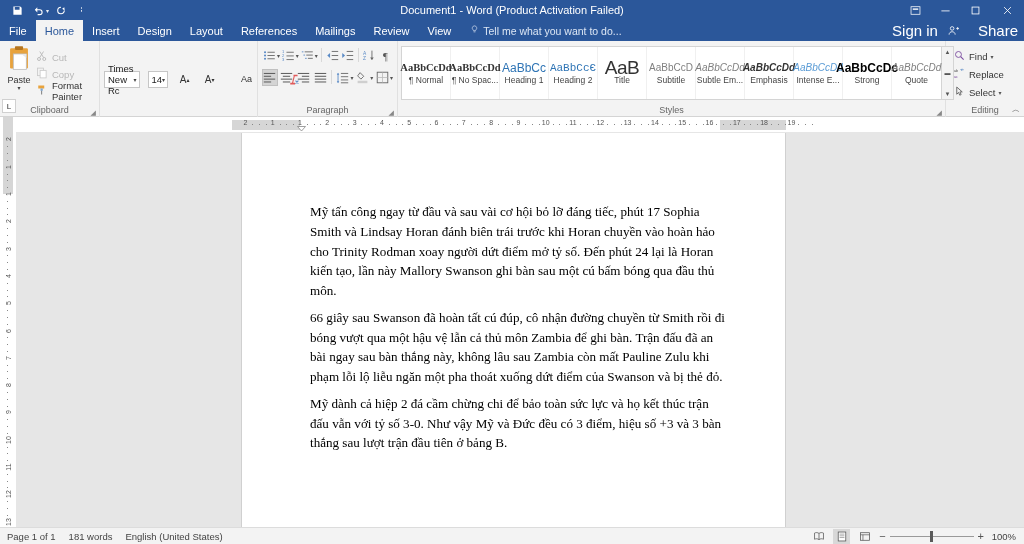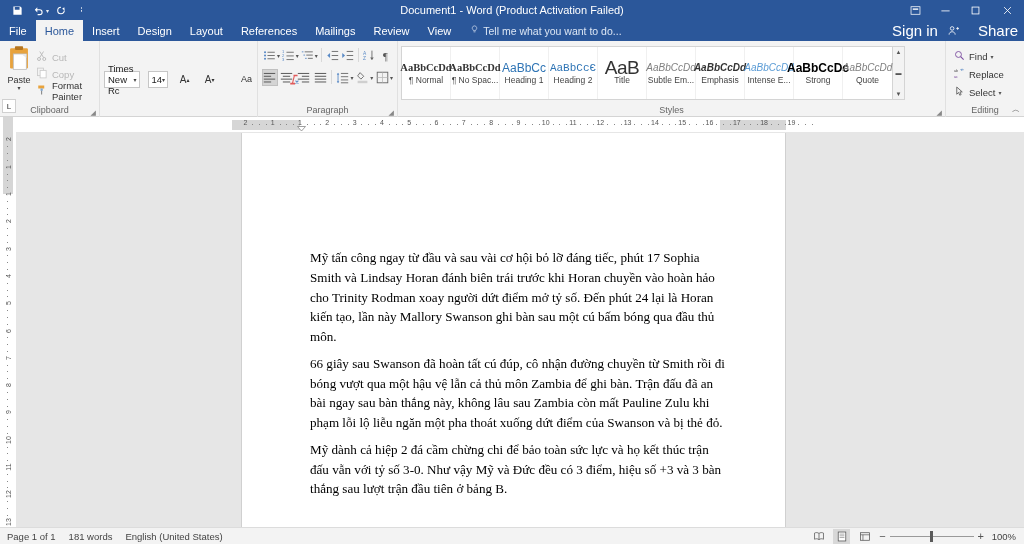--- a/index.html
+++ b/index.html
@@ -170,21 +170,20 @@
     background: #e6e6e6; overflow: hidden;
   }
   .page {
     position: absolute; left: 226px; top: -9px; width: 543px; height: 430px;
     background: #fff; box-shadow: 0 0 0 1px #d0d0d0;
   }
   .doc-body {
     position: absolute; left: 68px; top: 78px; width: 420px;
     font-family: "Liberation Serif", serif; font-size: 13.1px; color: #000;
     line-height: 1.51;
-    margin-top: 46px;
   }
   .doc-body p { margin: 0 0 7px 0; text-align: left; }
 
   
   .statusbar {
     position: absolute; left: 0; bottom: 0; width: 1024px; height: 17px;
     background: #f3f3f3; border-top: 1px solid #dcdcdc; display: flex;
     align-items: center; font-size: 9.5px; color: #444;
   }
   .sb-left { display: flex; align-items: center; gap: 13px; padding-left: 7px; }
@@ -523,20 +522,24 @@
               <span class="spre" style="color:#2e74b5;font-size:12px;font-family:'Liberation Sans',sans-serif;">AaBbCс</span>
               <span class="scap">Heading 1</span>
             </div>
             <div class="scell">
               <span class="spre" style="color:#2e74b5;font-size:11px;font-family:Liberation Mono, monospace;">AaBbCcЄ</span>
               <span class="scap">Heading 2</span>
             </div>
             <div class="scell">
               <span class="spre" style="font-size:19px;font-family:'Liberation Sans',sans-serif;letter-spacing:-0.5px;">AaB</span>
               <span class="scap">Title</span>
+            </div>
+            <div class="scell">
+              <span class="spre" style="color:#808080;font-size:10px;">AaBbCcD</span>
+              <span class="scap">Subtitle</span>
             </div>
             <div class="scell">
               <span class="spre" style="font-style:italic;color:#808080;font-size:10px;">AaBbCcDd</span>
               <span class="scap">Subtle Em...</span>
             </div>
             <div class="scell">
               <span class="spre" style="font-style:italic;font-weight:bold;font-size:10px;">AaBbCcDd</span>
               <span class="scap">Emphasis</span>
             </div>
             <div class="scell">

